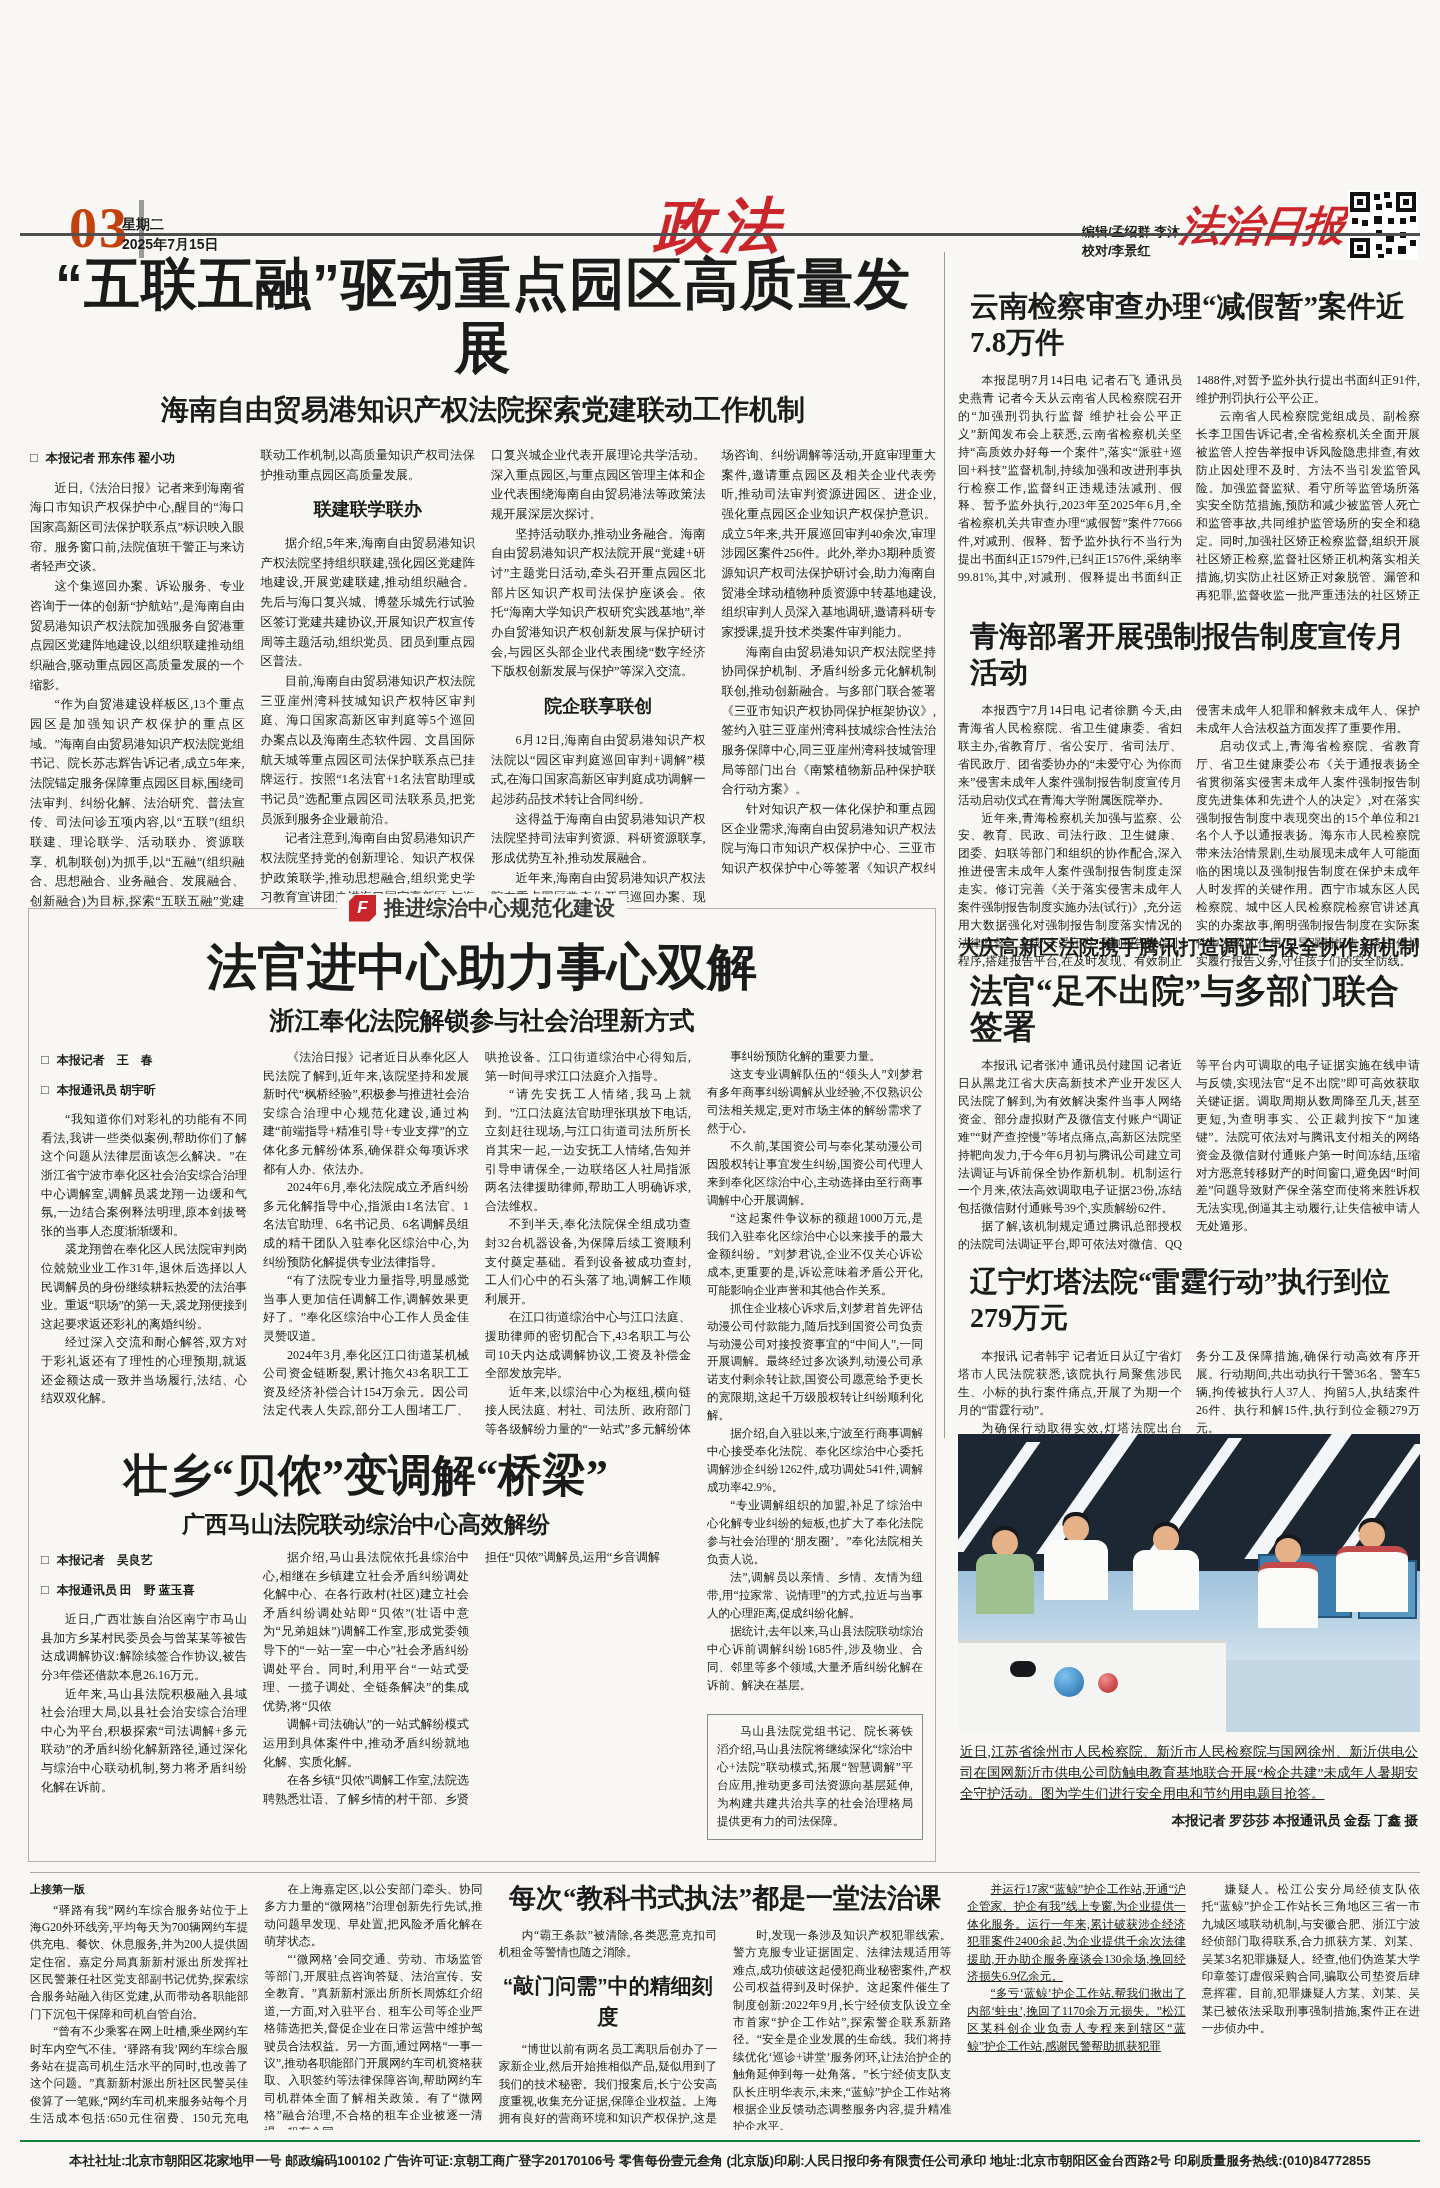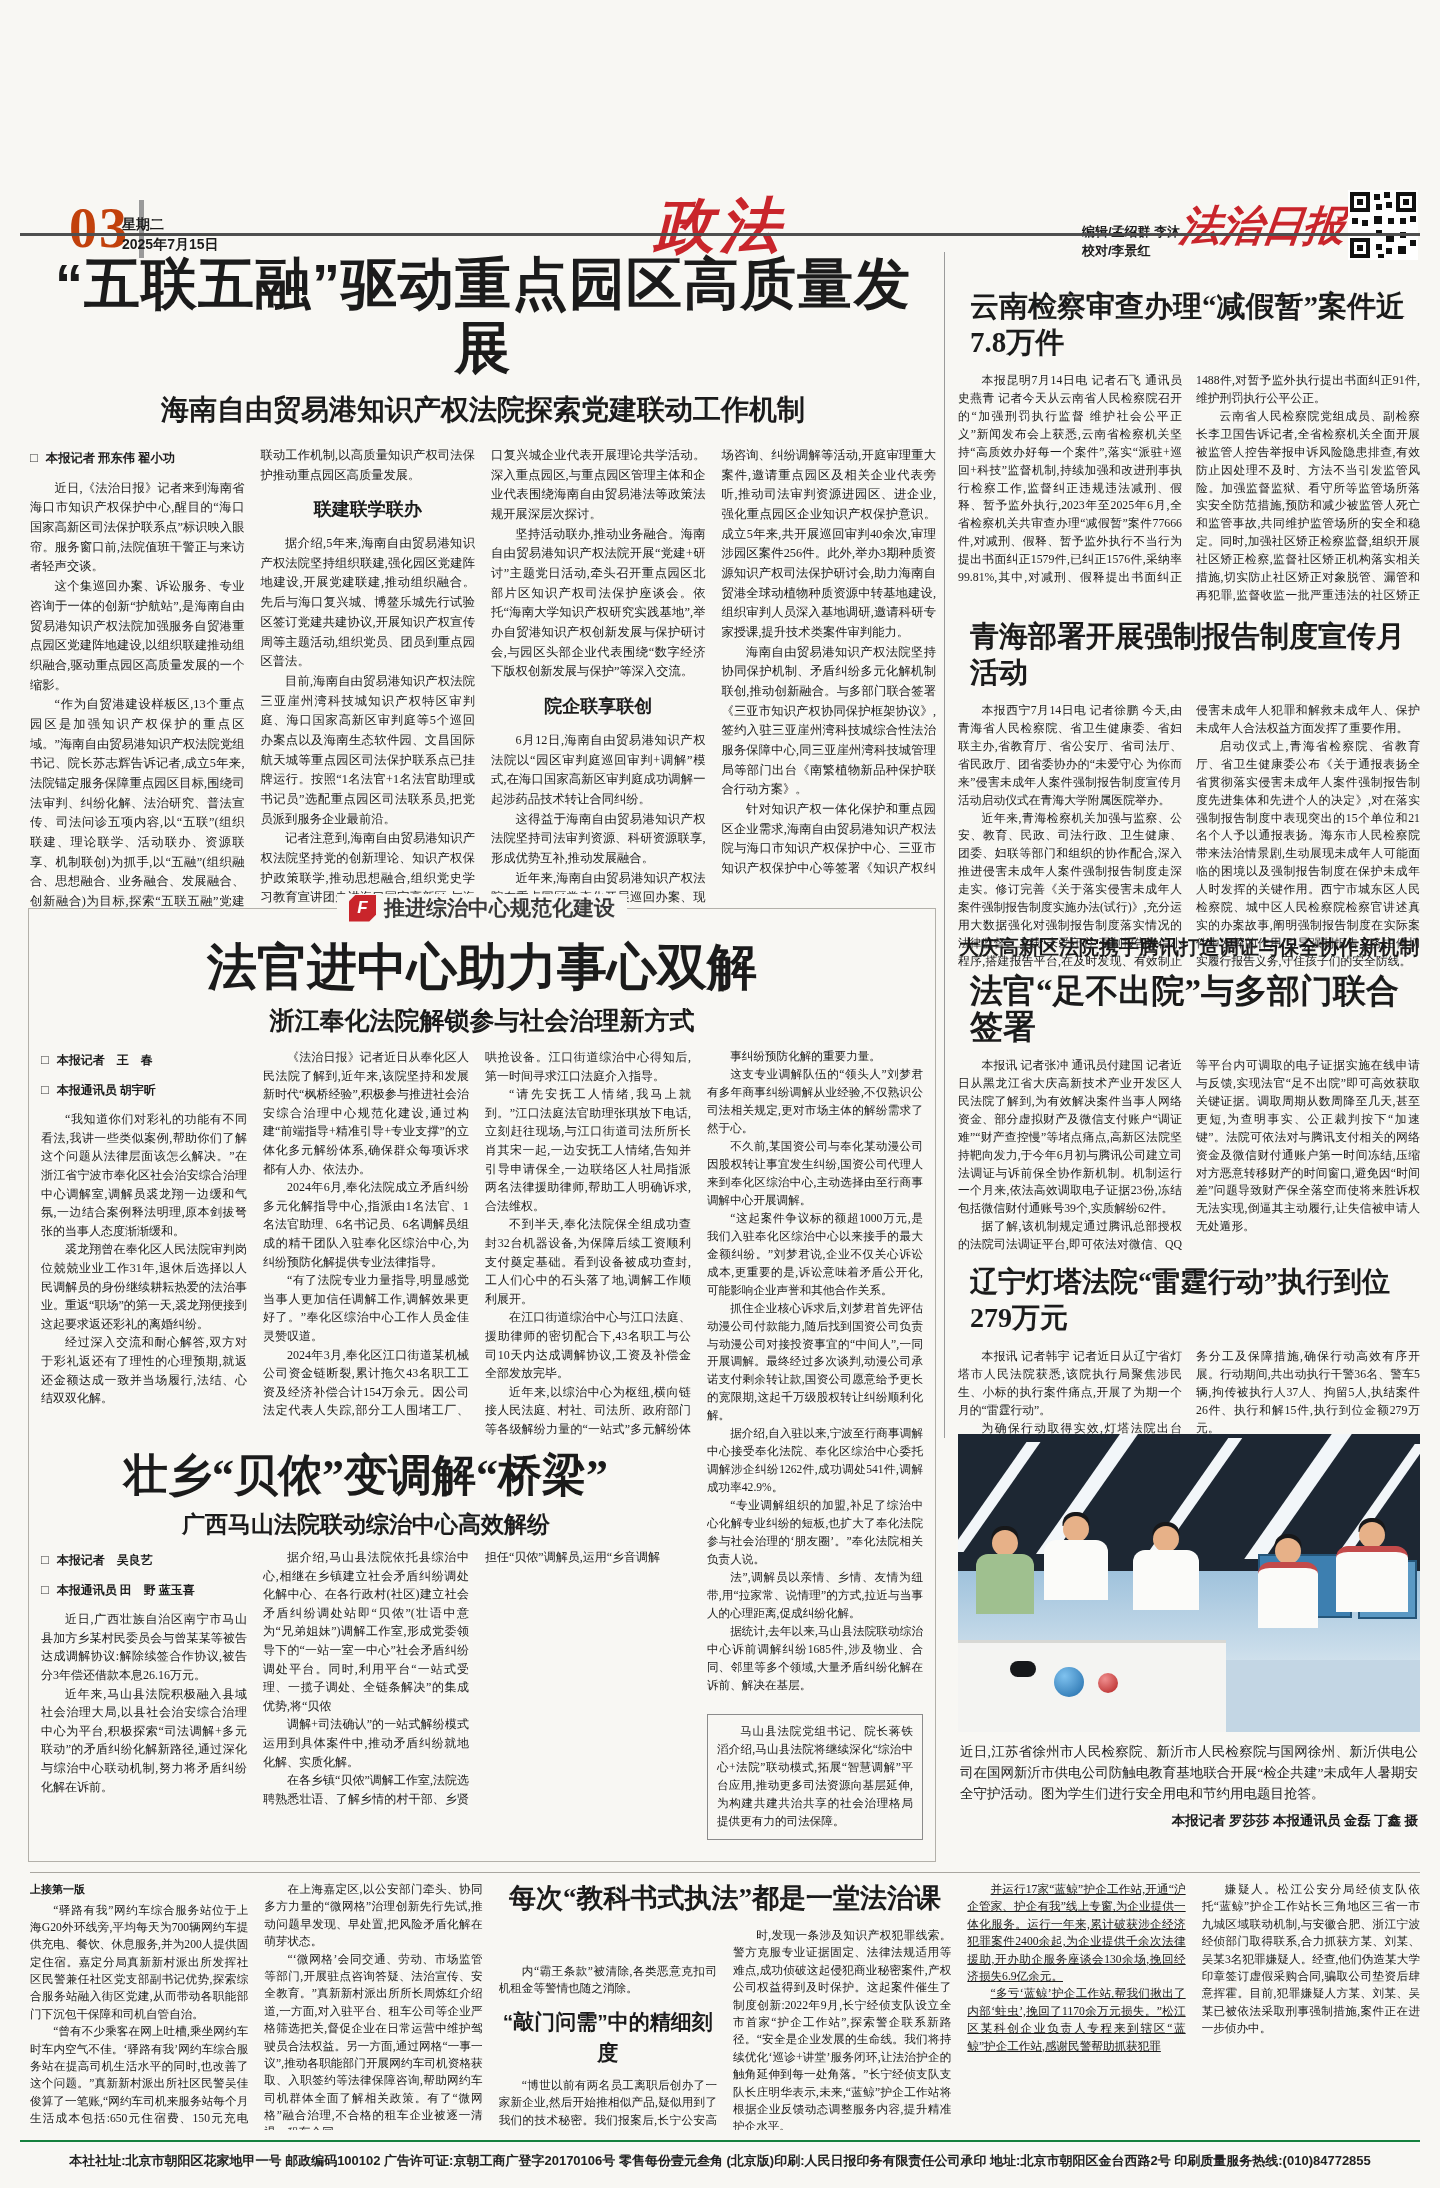--- a/index.html
+++ b/index.html
@@ -71,21 +71,21 @@
   .ph-table{position:absolute;left:0;bottom:0;width:58%;height:30%;background:#f4f4f2;
             border-top:3px solid #d8d8d4;}
   .ph-btn{position:absolute;border-radius:50%;}
   .ph-mouse{position:absolute;width:26px;height:16px;background:#16181b;border-radius:8px;}
   .person{position:absolute;}
   .p-head{position:absolute;left:50%;transform:translateX(-50%);top:0;width:26px;height:26px;
           border-radius:50%;background:#e7b188;}
   .p-hair{position:absolute;left:50%;transform:translateX(-50%);top:-4px;width:27px;height:14px;
           border-radius:12px 12px 0 0;background:#17181a;}
   .p-body{position:absolute;left:0;top:24px;width:100%;height:60px;border-radius:12px 12px 0 0;background:#fbfbf9;}
-  .photo-caption{margin:10px 2px 7px 2px;font-size:13.5px;line-height:1.55;text-align:justify;color:#222;}
+  .photo-caption{margin:10px 2px 7px 2px;font-size:13.5px;line-height:1.55;text-align:justify;color:#222;text-decoration:underline;}
   .photo-credit{margin:6px 2px 0 0;text-align:right;font-weight:bold;font-size:13.5px;}
   
   .bottom{position:absolute;left:30px;top:1872px;width:1390px;height:258px;border-top:1px solid #a9a6a0;
           padding-top:8px;box-sizing:border-box;display:grid;grid-template-columns:repeat(6,1fr);
           grid-template-rows:46px 1fr;column-gap:16px;font-size:11.6px;line-height:1.5;}
   .b-col{overflow:hidden;}
   .b-span2{grid-row:1/3;}
   .b-headline{grid-column:3/5;grid-row:1;align-self:start;text-align:center;font-weight:900;
               font-size:27px;line-height:34px;margin:0;}
   .b-label{font-weight:900;font-size:11px;margin:0 0 4px 0;text-indent:0;}
@@ -335,21 +335,21 @@
       <div>
           <p class="para">“驿路有我”网约车综合服务站位于上海G20外环线旁,平均每天为700辆网约车提供充电、餐饮、休息服务,并为200人提供固定住宿。嘉定分局真新新村派出所发挥社区民警兼任社区党支部副书记优势,探索综合服务站融入街区党建,从而带动各职能部门下沉包干保障和司机自管自治。</p>
           <p class="para">“曾有不少乘客在网上吐槽,乘坐网约车时车内空气不佳。‘驿路有我’网约车综合服务站在提高司机生活水平的同时,也改善了这个问题。”真新新村派出所社区民警吴佳俊算了一笔账,“网约车司机来服务站每个月生活成本包括:650元住宿费、150元充电费、一天40元左右饭钱,在这个地段已经远低于市场价。”</p>
         </div>
     </div>
     <div class="b-col b-span2">
         <p class="para">在上海嘉定区,以公安部门牵头、协同多方力量的“微网格”治理创新先行先试,推动问题早发现、早处置,把风险矛盾化解在萌芽状态。</p>
         <p class="para">“‘微网格’会同交通、劳动、市场监管等部门,开展驻点咨询答疑、法治宣传、安全教育。”真新新村派出所所长周炼红介绍道,一方面,对入驻平台、租车公司等企业严格筛选把关,督促企业在日常运营中维护驾驶员合法权益。另一方面,通过网格“一事一议”,推动各职能部门开展网约车司机资格获取、入职签约等法律保障咨询,帮助网约车司机群体全面了解相关政策。有了“微网格”融合治理,不合格的租车企业被逐一清退、租车合同</p>
       </div>
     <h3 class="b-headline">每次“教科书式执法”都是一堂法治课</h3>
-    <div class="b-col" style="grid-column:3;grid-row:2;margin-top:36px;">
+    <div class="b-col" style="grid-column:3;grid-row:2;">
         <p class="para">内“霸王条款”被清除,各类恶意克扣司机租金等警情也随之消除。</p>
         <p class="col-subhead">“敲门问需”中的精细刻度</p>
         <p class="para">“博世以前有两名员工离职后创办了一家新企业,然后开始推相似产品,疑似用到了我们的技术秘密。我们报案后,长宁公安高度重视,收集充分证据,保障企业权益。上海拥有良好的营商环境和知识产权保护,这是我们愿意继续在上海扩大投资、长期投资的重要原因。”博世(中国)总裁徐大全点赞上海世界一流的营商环境。</p>
       </div>
     <div class="b-col" style="grid-column:4;grid-row:2;">
         <p class="para">时,发现一条涉及知识产权犯罪线索。警方克服专业证据固定、法律法规适用等难点,成功侦破这起侵犯商业秘密案件,产权公司权益得到及时保护。这起案件催生了制度创新:2022年9月,长宁经侦支队设立全市首家“护企工作站”,探索警企联系新路径。“安全是企业发展的生命线。我们将持续优化‘巡诊+讲堂’服务闭环,让法治护企的触角延伸到每一处角落。”长宁经侦支队支队长庄明华表示,未来,“蓝鲸”护企工作站将根据企业反馈动态调整服务内容,提升精准护企水平。</p>
       </div>
     <div class="b-col b-span2" style="grid-column:5;text-decoration:underline;">
         <p class="para">并运行17家“蓝鲸”护企工作站,开通“沪企管家、护企有我”线上专窗,为企业提供一体化服务。运行一年来,累计破获涉企经济犯罪案件2400余起,为企业提供千余次法律援助,开办助企服务座谈会130余场,挽回经济损失6.9亿余元。</p>
         <p class="para">“多亏‘蓝鲸’护企工作站,帮我们揪出了内部‘蛀虫’,挽回了1170余万元损失。”松江区某科创企业负责人专程来到辖区“蓝鲸”护企工作站,感谢民警帮助抓获犯罪</p>

